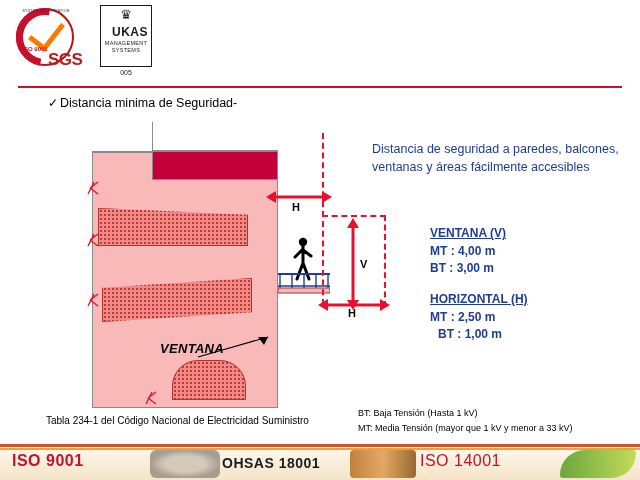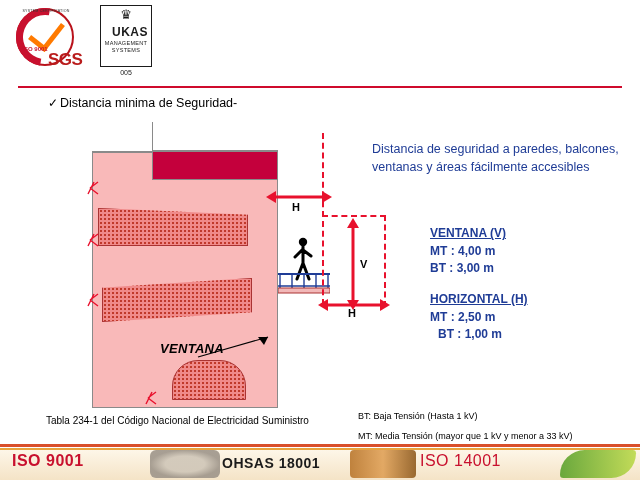--- a/index.html
+++ b/index.html
@@ -153,21 +153,21 @@
   .r-vert-bt{position:absolute;left:430px;top:261px;font-size:12px;font-weight:bold;color:#1f3c96;}
   .r-hor-h{
     position:absolute;left:430px;top:292px;font-size:12px;font-weight:bold;
     color:#1f3c96;text-decoration:underline;
   }
   .r-hor-mt{position:absolute;left:430px;top:310px;font-size:12px;font-weight:bold;color:#1f3c96;text-align:right;}
   .r-hor-bt{position:absolute;left:430px;top:327px;font-size:12px;font-weight:bold;color:#1f3c96;padding-left:8px;}
 
   .foot-note{
     position:absolute;left:358px;top:406px;width:250px;
-    font-size:9px;color:#000;line-height:20px;
+    font-size:9px;color:#000;line-height:15px;
   }
 
   
   .band{
     position:absolute;left:0;top:448px;width:640px;height:32px;
     background:linear-gradient(#fdf6e8,#f4e2c4);
     border-top:2px solid #e8a33d;
   }
   .band-rule-top{position:absolute;left:0;top:444px;width:640px;height:3px;background:#d94f2b;}
   .band-deco{

